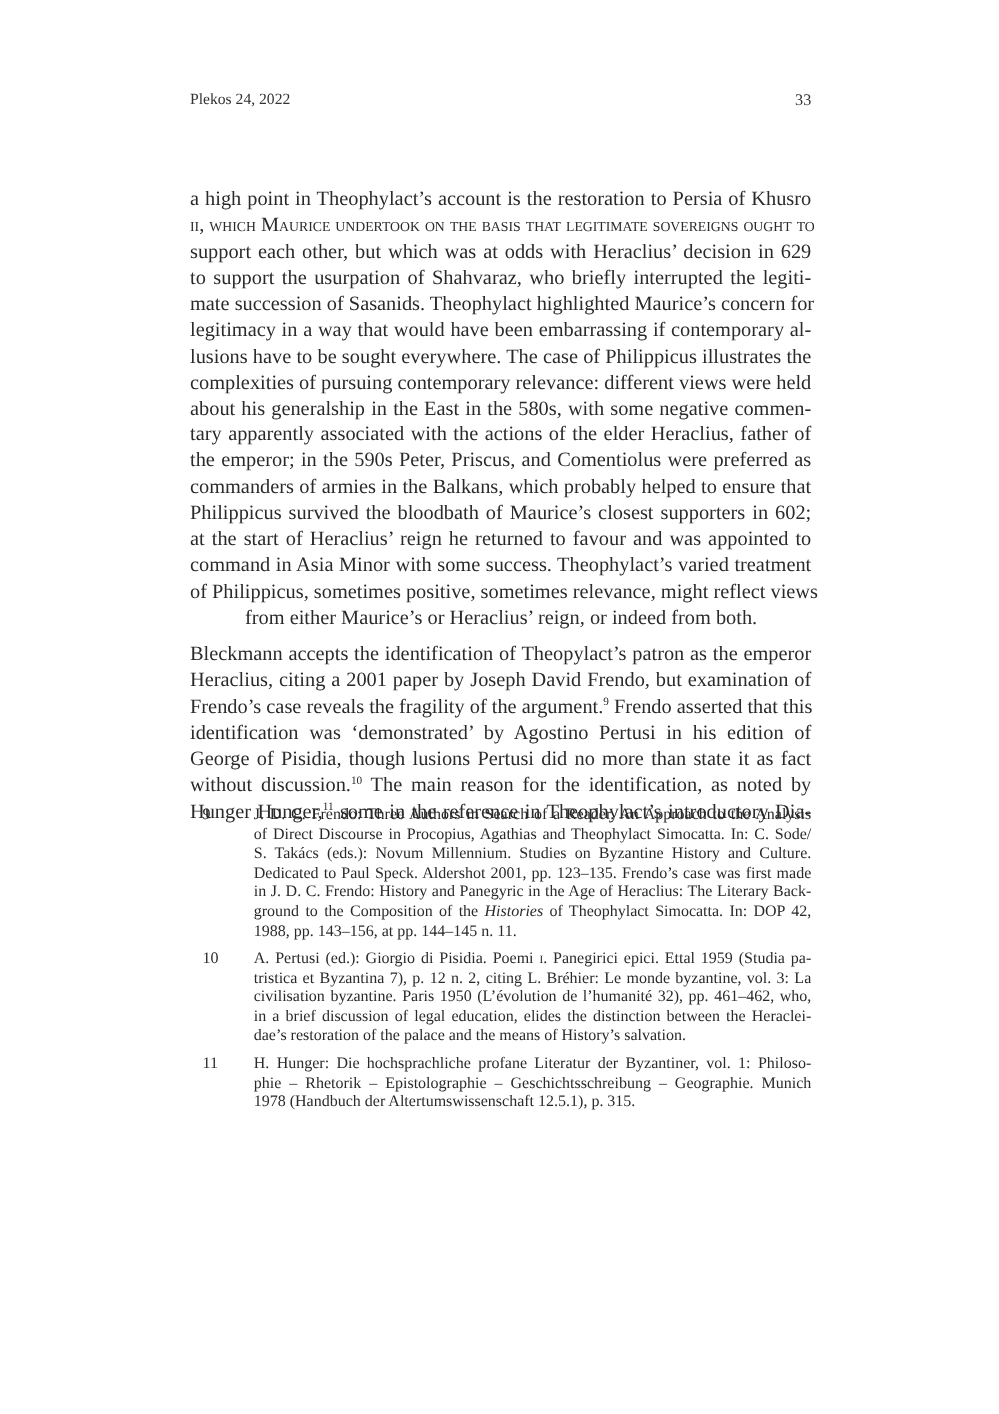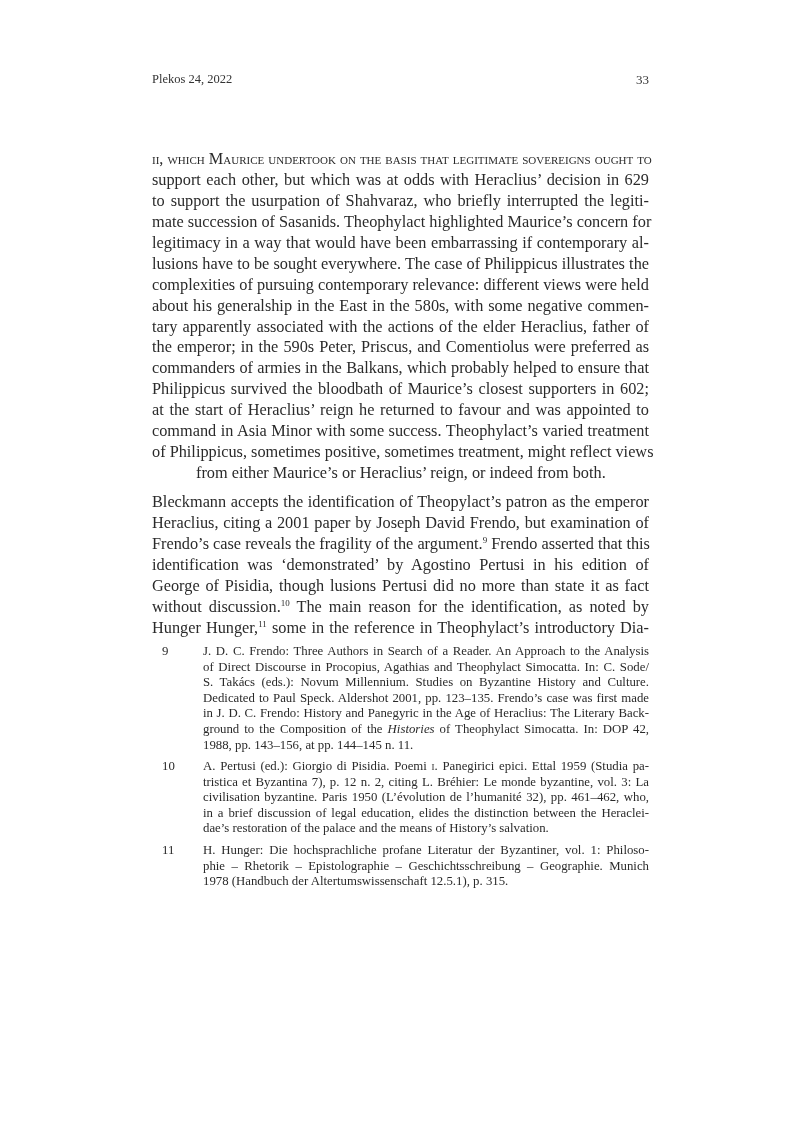--- a/index.html
+++ b/index.html
@@ -27,35 +27,36 @@
 </head>
 <body>
 
 <div class="header">
   <span class="running-title">Plekos 24, 2022</span>
   <span class="page-number">33</span>
 </div>
 
 <div class="body-text">
   <div>
+    <span class="line">a high point in Theophylact’s account is the restoration to Persia of Khusro</span>
     <span class="line sc">ii, which Maurice undertook on the basis that legitimate sovereigns ought to</span>
     <span class="line">support each other, but which was at odds with Heraclius’ decision in 629</span>
     <span class="line">to support the usurpation of Shahvaraz, who briefly interrupted the legiti-</span>
     <span class="line">mate succession of Sasanids. Theophylact highlighted Maurice’s concern for</span>
     <span class="line">legitimacy in a way that would have been embarrassing if contemporary al-</span>
     <span class="line">lusions have to be sought everywhere. The case of Philippicus illustrates the</span>
     <span class="line">complexities of pursuing contemporary relevance: different views were held</span>
     <span class="line">about his generalship in the East in the 580s, with some negative commen-</span>
     <span class="line">tary apparently associated with the actions of the elder Heraclius, father of</span>
     <span class="line">the emperor; in the 590s Peter, Priscus, and Comentiolus were preferred as</span>
     <span class="line">commanders of armies in the Balkans, which probably helped to ensure that</span>
     <span class="line">Philippicus survived the bloodbath of Maurice’s closest supporters in 602;</span>
     <span class="line">at the start of Heraclius’ reign he returned to favour and was appointed to</span>
     <span class="line">command in Asia Minor with some success. Theophylact’s varied treatment</span>
-    <span class="line">of Philippicus, sometimes positive, sometimes treatment, might reflect views</span>
+    <span class="line">of Philippicus, sometimes positive, sometimes relevance, might reflect views</span>
     <span class="line last">from either Maurice’s or Heraclius’ reign, or indeed from both.</span>
   </div>
   <div class="para-gap"></div>
   <div>
     <span class="line">Bleckmann accepts the identification of Theopylact’s patron as the emperor</span>
     <span class="line">Heraclius, citing a 2001 paper by Joseph David Frendo, but examination of</span>
     <span class="line"><span>Frendo’s case reveals the fragility of the argument.</span><sup>9</sup><span> Frendo asserted that this</span></span>
     <span class="line">identification was ‘demonstrated’ by Agostino Pertusi in his edition of</span>
     <span class="line">George of Pisidia, though lusions Pertusi did no more than state it as fact</span>
     <span class="line"><span>without discussion.</span><sup>10</sup><span> The main reason for the identification, as noted by</span></span>

